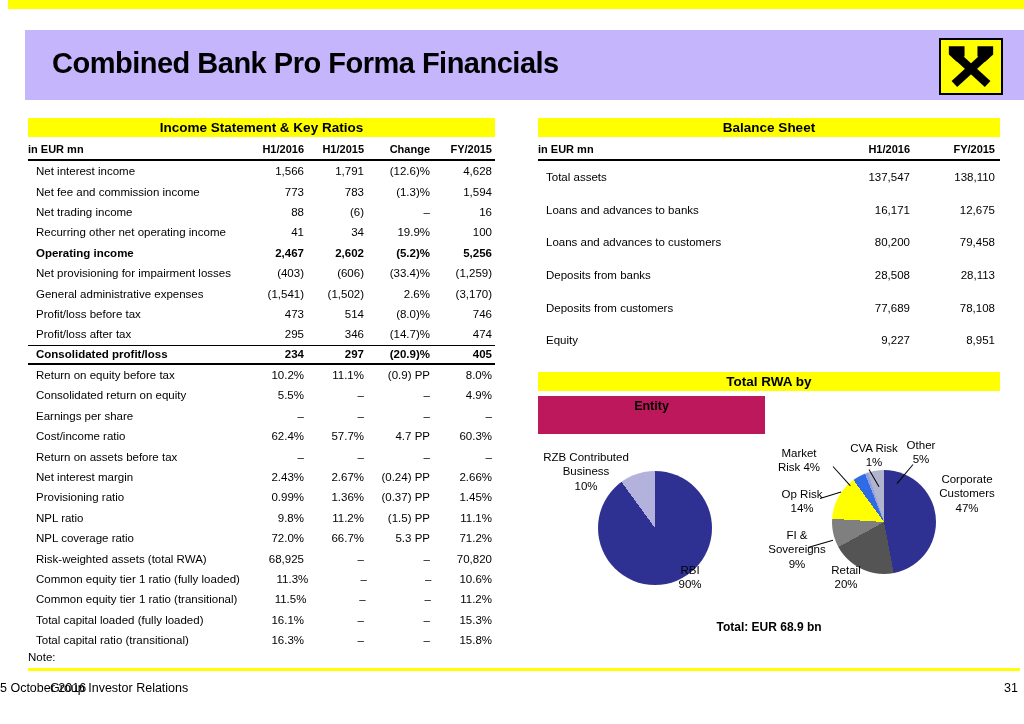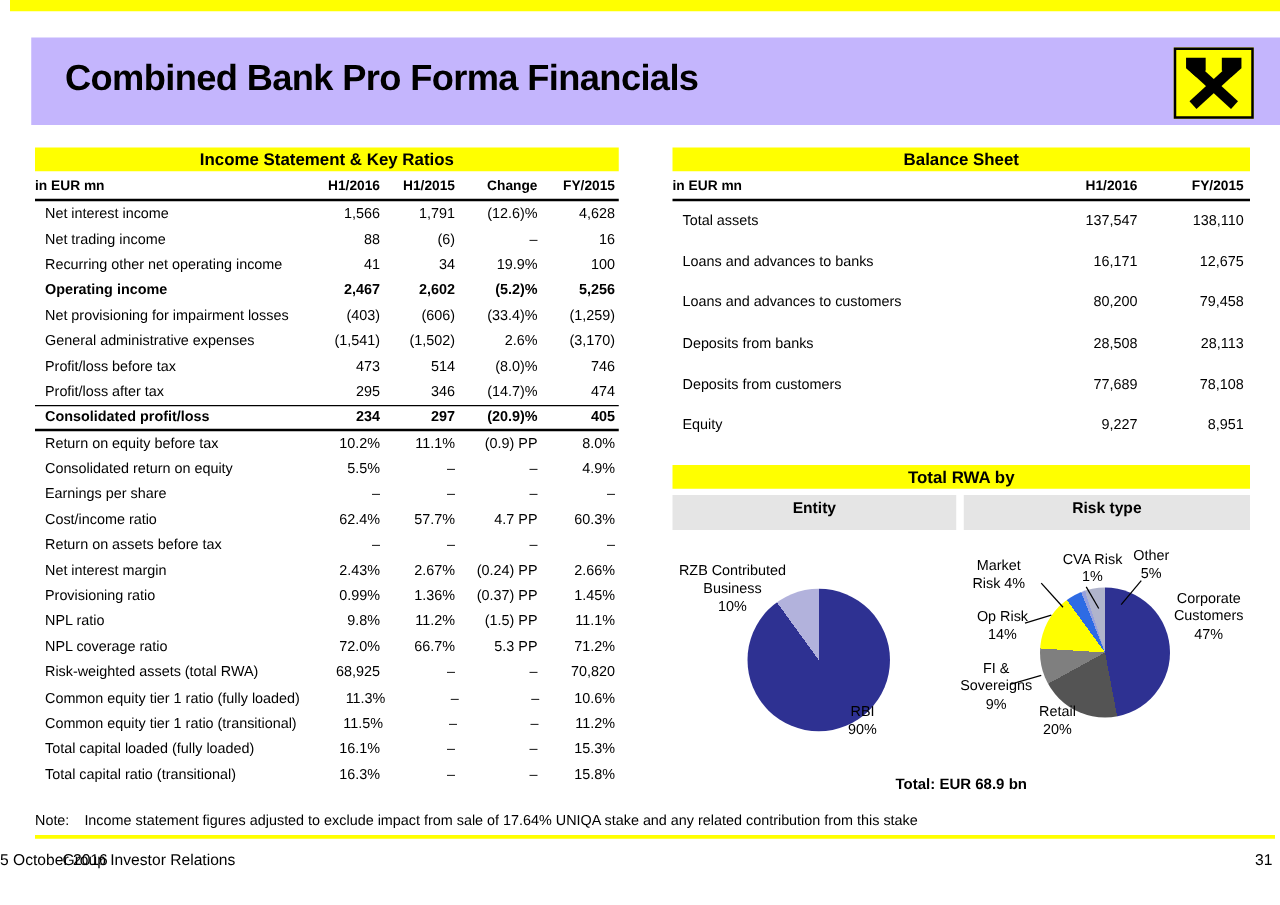--- a/index.html
+++ b/index.html
@@ -11,29 +11,29 @@
   .abs{position:absolute;}
   
   #top-strip{left:8px;top:0;width:1016px;height:9px;background:#ffff00;}
   #title-bar{left:25px;top:30px;width:999px;height:70px;background:#c4b5fd;}
   #page-title{left:27px;top:17px;font-size:29px;font-weight:bold;letter-spacing:-0.5px;white-space:nowrap;}
   #logo-box{right:21px;top:8px;width:60px;height:53px;background:#ffff00;border:2px solid #000;
     display:flex;align-items:center;justify-content:center;}
   
   .yellow-band{background:#ffff00;height:19px;line-height:19px;text-align:center;
     font-weight:bold;font-size:13.5px;}
-  .gray-band{background:#e5e5e5;height:28px;line-height:20px;text-align:center;
+  .gray-band{background:#be185d;height:38px;line-height:20px;text-align:center;
     font-weight:bold;font-size:12.5px;}
   
   #income-statement{left:28px;top:118px;width:467px;}
   #balance-sheet{left:538px;top:118px;width:462px;}
   .col-head{display:flex;align-items:center;height:20px;margin-top:2px;
     border-bottom:2px solid #000;font-weight:bold;font-size:11px;}
   .t-row{display:flex;align-items:center;font-size:11.5px;box-sizing:border-box;}
-  #is-rows .t-row{height:20.4px;}
+  #is-rows .t-row{height:20.4px;justify-content:flex-end;}
   #bs-rows .t-row{height:32.6px;}
   .cell{white-space:nowrap;}
   .c-label{flex:1;text-align:left;padding-left:8px;}
   .col-head .c-label{padding-left:0;}
   .cnum{text-align:right;}
   .c1{width:70px;} .c2{width:60px;} .c3{width:66px;} .c4{width:62px;padding-right:3px;}
   .b1{width:95px;} .b2{width:85px;padding-right:5px;}
   .bold{font-weight:bold;}
   .rules{border-top:1.5px solid #000;border-bottom:2px solid #000;}
   
@@ -100,20 +100,27 @@
     </div>
     <div id="is-rows">
         <div class="t-row">
           <span class="cell c-label">Net interest income</span>
           <span class="cell cnum c1">1,566</span>
           <span class="cell cnum c2">1,791</span>
           <span class="cell cnum c3">(12.6)%</span>
           <span class="cell cnum c4">4,628</span>
         </div>
         <div class="t-row">
+          <span class="cell c-label">Net fee and commission income</span>
+          <span class="cell cnum c1">773</span>
+          <span class="cell cnum c2">783</span>
+          <span class="cell cnum c3">(1.3)%</span>
+          <span class="cell cnum c4">1,594</span>
+        </div>
+        <div class="t-row">
           <span class="cell c-label">Net trading income</span>
           <span class="cell cnum c1">88</span>
           <span class="cell cnum c2">(6)</span>
           <span class="cell cnum c3">–</span>
           <span class="cell cnum c4">16</span>
         </div>
         <div class="t-row">
           <span class="cell c-label">Recurring other net operating income</span>
           <span class="cell cnum c1">41</span>
           <span class="cell cnum c2">34</span>
@@ -299,21 +306,20 @@
         <div class="t-row">
           <span class="cell c-label">Equity</span>
           <span class="cell cnum b1">9,227</span>
           <span class="cell cnum b2">8,951</span>
         </div>
       </div>
   </div>
 
   <div class="abs yellow-band" id="rwa-header">Total RWA by</div>
   <div class="abs gray-band" id="entity-band">Entity</div>
-  <div class="abs gray-band" id="risktype-band">Risk type</div>
 
   <div class="abs pie" id="pie-entity" style="background: conic-gradient(rgb(46, 49, 146) 0deg, rgb(46, 49, 146) 324deg, rgb(178, 178, 220) 324deg, rgb(178, 178, 220) 360deg);"></div>
   <div class="abs pie" id="pie-risk" style="background: conic-gradient(rgb(46, 49, 146) 0deg, rgb(46, 49, 146) 169.2deg, rgb(84, 84, 84) 169.2deg, rgb(84, 84, 84) 241.2deg, rgb(127, 127, 127) 241.2deg, rgb(127, 127, 127) 273.6deg, rgb(255, 255, 0) 273.6deg, rgb(255, 255, 0) 324deg, rgb(46, 107, 228) 324deg, rgb(46, 107, 228) 338.4deg, rgb(150, 160, 222) 338.4deg, rgb(150, 160, 222) 342deg, rgb(176, 180, 204) 342deg, rgb(176, 180, 204) 360deg);"></div>
 
   <div class="abs pie-label" id="pl-rzb">RZB Contributed
 Business
 10%</div>
   <div class="abs pie-label" id="pl-rbi">RBI
 90%</div>
 
@@ -337,20 +343,19 @@
   <div class="abs callout" id="cl-market"></div>
   <div class="abs callout" id="cl-cva"></div>
   <div class="abs callout" id="cl-other"></div>
   <div class="abs callout" id="cl-op"></div>
   <div class="abs callout" id="cl-fisov"></div>
 
   <div class="abs" id="rwa-total">Total: EUR 68.9 bn</div>
 
   <div class="abs" id="note-line">
     <span>Note:</span>
-    <span>Income statement figures adjusted to exclude impact from sale of 17.64% UNIQA stake and any related contribution from this stake</span>
   </div>
   <div class="abs" id="yellow-rule"></div>
   <div class="abs" id="footer-left">Group Investor Relations</div>
   <div class="abs" id="footer-center">5 October 2016</div>
   <div class="abs" id="footer-right">31</div>
 
 </div>
 
 </body></html>

